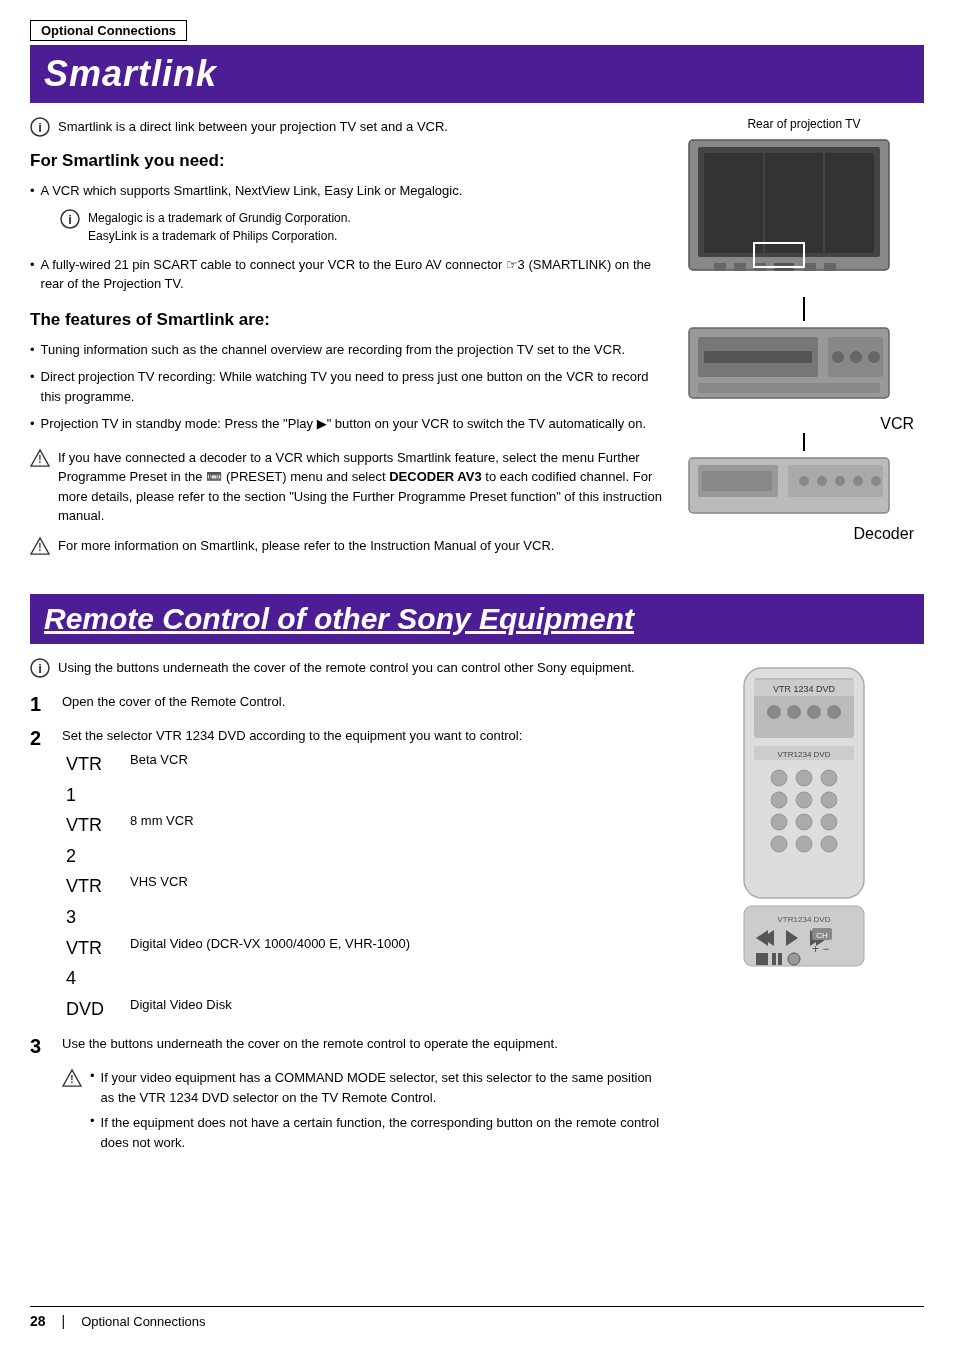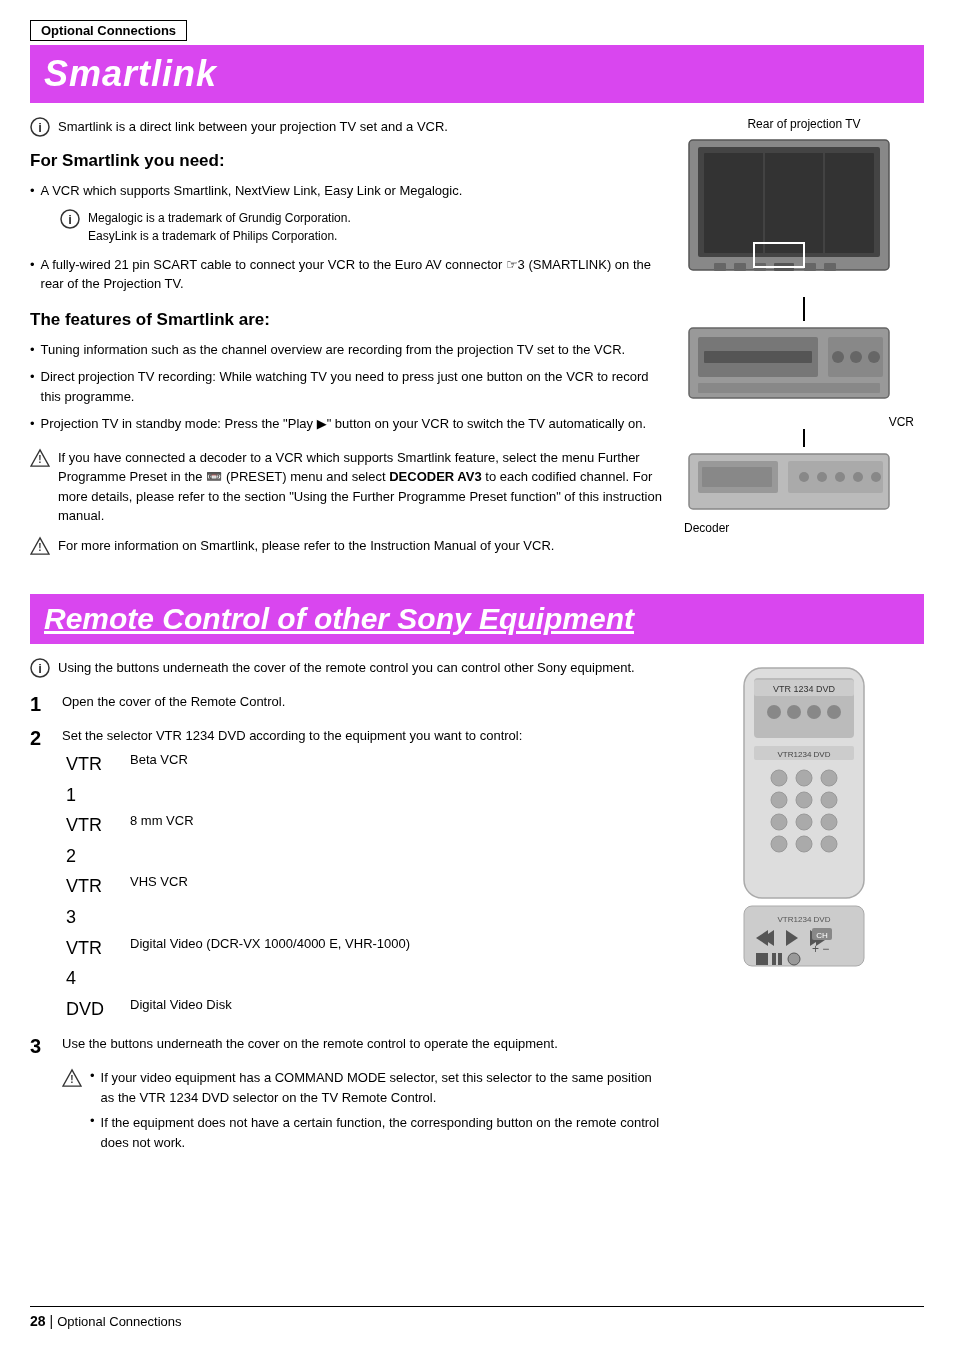--- a/index.html
+++ b/index.html
@@ -11,21 +11,21 @@
       width: 954px;
       min-height: 1349px;
     }
     .page {
       width: 954px;
       min-height: 1349px;
       padding: 20px 30px 30px 30px;
       position: relative;
     }
     .section-title-bar {
-      background: #d946ef;
+      background: #4c1d95;
       color: #fff;
       padding: 8px 14px;
       margin-bottom: 14px;
     }
     .section-title-bar h1 {
       font-size: 36px;
       font-weight: bold;
       font-style: italic;
       letter-spacing: 1px;
     }
@@ -75,21 +75,21 @@
       display: flex;
       align-items: flex-start;
       gap: 8px;
     }
     .nested-info-text {
       font-size: 12px;
       line-height: 1.5;
     }
     p { line-height: 1.5; }
     .device-label {
-      font-size: 12px;
+      font-size: 16px;
       text-align: right;
       margin-top: 2px;
     }
     .step-item {
       display: flex;
       gap: 10px;
       margin-bottom: 10px;
       align-items: flex-start;
     }
     .step-num {
@@ -131,21 +131,21 @@
       margin-bottom: 6px;
       align-items: flex-start;
     }
     .footer-bar {
       position: absolute;
       bottom: 20px;
       left: 30px;
       right: 30px;
       display: flex;
       align-items: center;
-      gap: 4px;
+      gap: 16px;
       border-top: 1px solid #000;
       padding-top: 6px;
     }
     .footer-page {
       font-weight: bold;
       font-size: 14px;
     }
     .footer-section {
       font-size: 13px;
     }
@@ -297,21 +297,21 @@
           <rect x="14" y="12" width="80" height="32" rx="2" fill="#999"></rect>
           <rect x="104" y="12" width="95" height="32" rx="2" fill="#aaa"></rect>
           <rect x="18" y="18" width="70" height="20" rx="1" fill="#888"></rect>
           <circle cx="120" cy="28" r="5" fill="#888"></circle>
           <circle cx="138" cy="28" r="5" fill="#888"></circle>
           <circle cx="156" cy="28" r="5" fill="#888"></circle>
           <circle cx="174" cy="28" r="5" fill="#888"></circle>
           <circle cx="192" cy="28" r="5" fill="#888"></circle>
         </svg>
 
-        <div class="device-label" style="text-align:left;padding-right:10px;">Decoder</div>
+        <div class="device-label" style="text-align:right;padding-right:10px;">Decoder</div>
       </div>
     </div>
   </div>
 
   <div style="margin-top:28px;">
 
     <div class="section-title-bar">
       <h2>Remote Control of other Sony Equipment</h2>
     </div>
 

